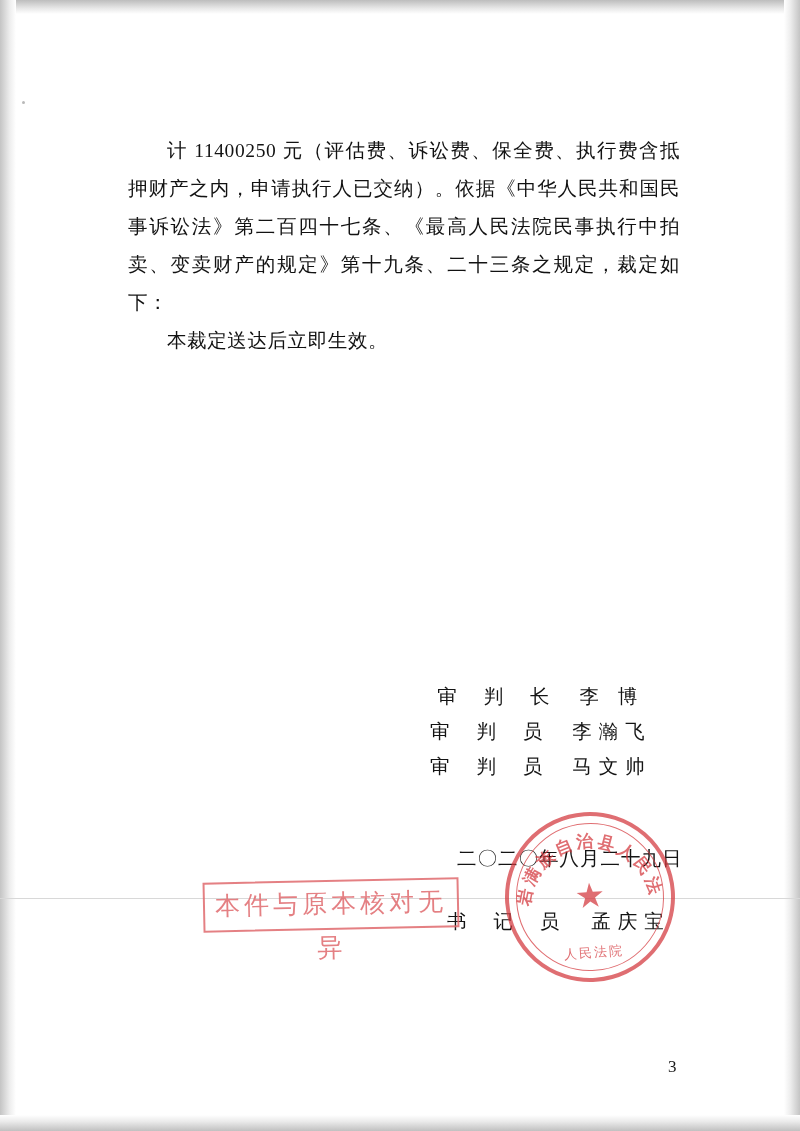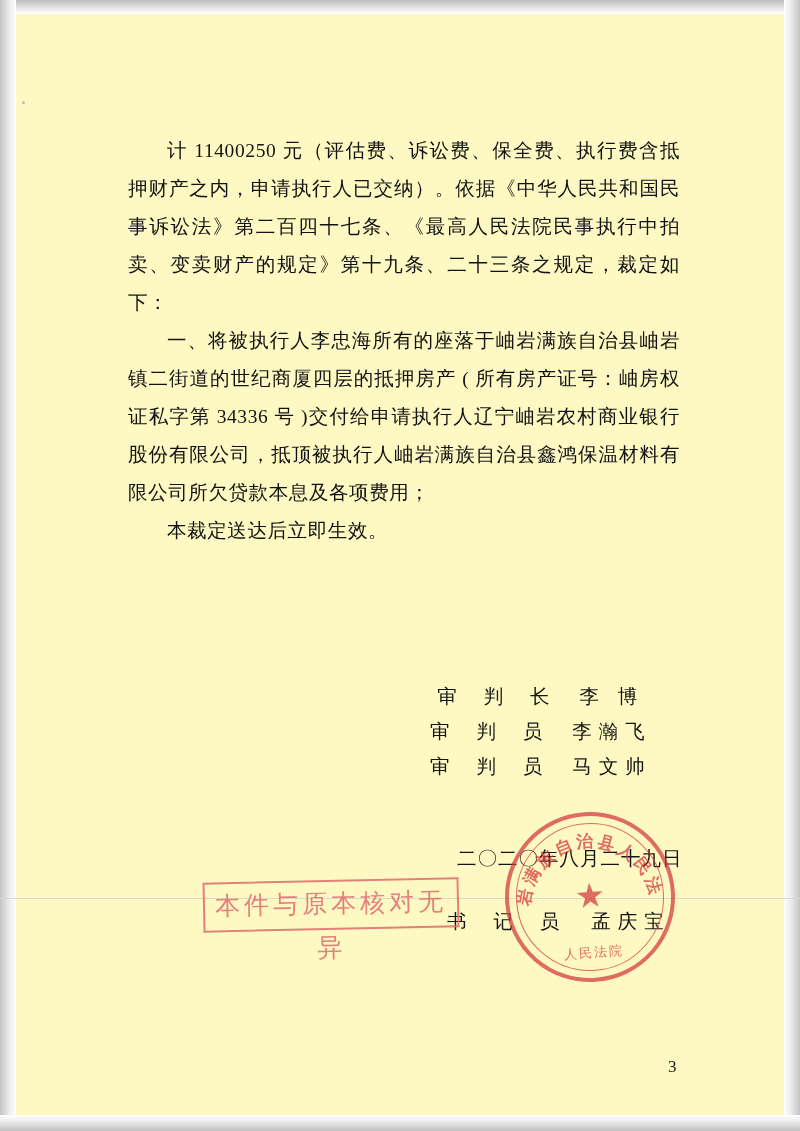--- a/index.html
+++ b/index.html
@@ -10,21 +10,21 @@
   body {
     width: 800px;
     height: 1131px;
     overflow: hidden;
     font-family: "Liberation Serif", serif;
   }
   .page {
     position: relative;
     width: 800px;
     height: 1131px;
-    background: #fef9c3;
+    background: #ffffff;
     box-sizing: border-box;
     overflow: hidden;
   }
   
   .edge-top {
     position: absolute; left: 0; top: 0; width: 800px; height: 14px;
     background: linear-gradient(to bottom, #bdbdbd 0%, #e8e8e8 60%, #ffffff 100%);
   }
   .edge-left {
     position: absolute; left: 0; top: 0; width: 16px; height: 1131px;
@@ -209,21 +209,20 @@
 
   <div class="edge-top"></div>
   <div class="edge-left"></div>
   <div class="edge-right"></div>
   <div class="edge-bottom"></div>
   <div class="scan-line"></div>
   <div class="speck" style="left:22px; top:101px;"></div>
 
   <div class="body-text">
     <p class="indent">计 11400250 元（评估费、诉讼费、保全费、执行费含抵押财产之内，申请执行人已交纳）。依据《中华人民共和国民事诉讼法》第二百四十七条、《最高人民法院民事执行中拍卖、变卖财产的规定》第十九条、二十三条之规定，裁定如下：</p>
-    <p class="indent">一、将被执行人李忠海所有的座落于岫岩满族自治县岫岩镇二街道的世纪商厦四层的抵押房产 ( 所有房产证号：岫房权证私字第 34336 号 )交付给申请执行人辽宁岫岩农村商业银行股份有限公司，抵顶被执行人岫岩满族自治县鑫鸿保温材料有限公司所欠贷款本息及各项费用；</p>
     <p class="indent">本裁定送达后立即生效。</p>
   </div>
 
   <div class="signatures">
     <div class="sig-row">
       <span class="sig-role">审 判 长</span>
       <span class="sig-name">李 博</span>
     </div>
     <div class="sig-row">
       <span class="sig-role">审 判 员</span>

